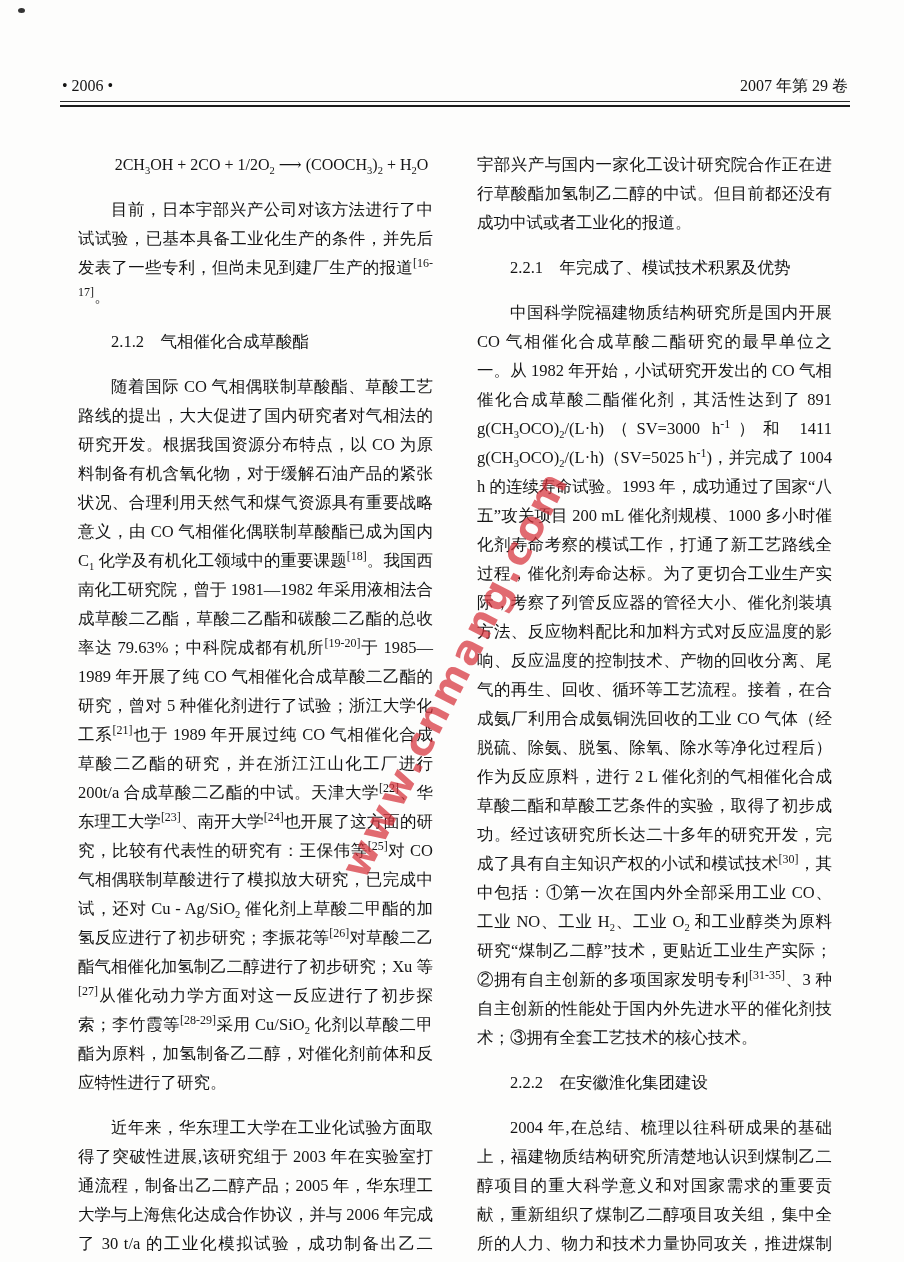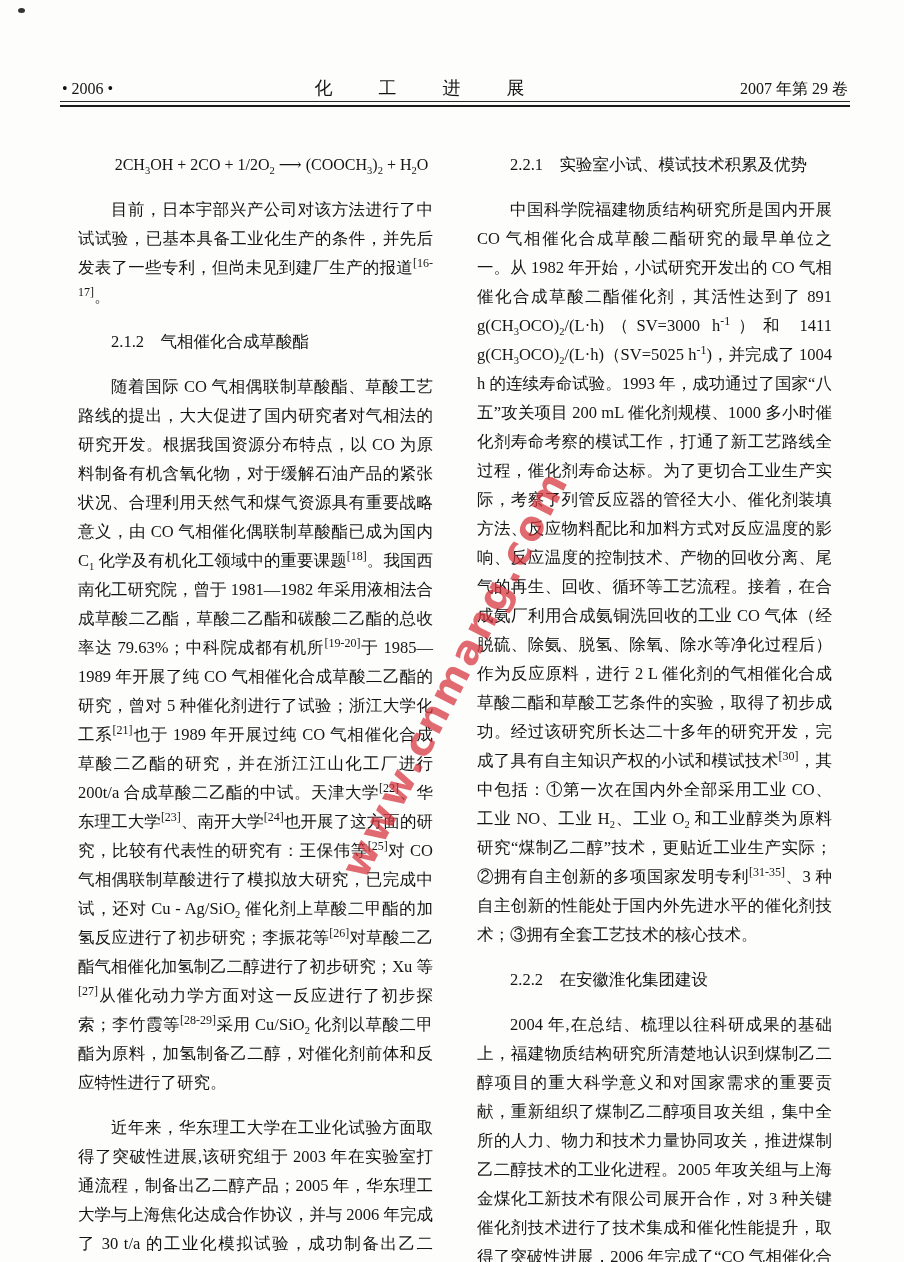--- a/index.html
+++ b/index.html
@@ -54,38 +54,38 @@
 </style>
 </head>
 <body>
 
 <div class="page">
 
   <div class="speck"></div>
 
   <div class="header">
     <span>• 2006 •</span>
-    <span class="journal">化　工　进　展</span>
     <span>2007 年第 29 卷</span>
   </div>
   <div class="rule-1"></div>
   <div class="rule-2"></div>
 
   <div class="content">
 
     <div class="col">
       <p class="equation">2CH<sub>3</sub>OH + 2CO + 1/2O<sub>2</sub> ⟶ (COOCH<sub>3</sub>)<sub>2</sub> + H<sub>2</sub>O</p>
       <p>目前，日本宇部兴产公司对该方法进行了中试试验，已基本具备工业化生产的条件，并先后发表了一些专利，但尚未见到建厂生产的报道<sup>[16-17]</sup>。</p>
       <p class="h3">2.1.2　气相催化合成草酸酯</p>
       <p>随着国际 CO 气相偶联制草酸酯、草酸工艺路线的提出，大大促进了国内研究者对气相法的研究开发。根据我国资源分布特点，以 CO 为原料制备有机含氧化物，对于缓解石油产品的紧张状况、合理利用天然气和煤气资源具有重要战略意义，由 CO 气相催化偶联制草酸酯已成为国内 C<sub>1</sub> 化学及有机化工领域中的重要课题<sup>[18]</sup>。我国西南化工研究院，曾于 1981—1982 年采用液相法合成草酸二乙酯，草酸二乙酯和碳酸二乙酯的总收率达 79.63%；中科院成都有机所<sup>[19-20]</sup>于 1985—1989 年开展了纯 CO 气相催化合成草酸二乙酯的研究，曾对 5 种催化剂进行了试验；浙江大学化工系<sup>[21]</sup>也于 1989 年开展过纯 CO 气相催化合成草酸二乙酯的研究，并在浙江江山化工厂进行 200t/a 合成草酸二乙酯的中试。天津大学<sup>[22]</sup>、华东理工大学<sup>[23]</sup>、南开大学<sup>[24]</sup>也开展了这方面的研究，比较有代表性的研究有：王保伟等<sup>[25]</sup>对 CO 气相偶联制草酸进行了模拟放大研究，已完成中试，还对 Cu - Ag/SiO<sub>2</sub> 催化剂上草酸二甲酯的加氢反应进行了初步研究；李振花等<sup>[26]</sup>对草酸二乙酯气相催化加氢制乙二醇进行了初步研究；Xu 等<sup>[27]</sup>从催化动力学方面对这一反应进行了初步探索；李竹霞等<sup>[28-29]</sup>采用 Cu/SiO<sub>2</sub> 化剂以草酸二甲酯为原料，加氢制备乙二醇，对催化剂前体和反应特性进行了研究。</p>
       <p>近年来，华东理工大学在工业化试验方面取得了突破性进展,该研究组于 2003 年在实验室打通流程，制备出乙二醇产品；2005 年，华东理工大学与上海焦化达成合作协议，并与 2006 年完成了 30 t/a 的工业化模拟试验，成功制备出乙二醇；2009 年，华东理工与上海浦景化工技术有限公司、安徽淮化集团达成合作协议，在安徽淮化集团建设 1000 t/a 煤制乙二醇的中试装置，项目将于 2010 年内建成。此外，上海华谊投资近一亿元，在上海焦化厂区内采用华谊集团自主开发的煤制乙二醇工艺技术，建设 1500 t/a 乙二醇和 10 000 t/a 草酸中试装置，目前项目正在建设中，预计将于 2011 年试运行。中国五环工程有限公司、湖北省化学研究院、鹤壁宝马集团三方合作的煤制乙二醇中试基地项目于2010年1月开工建设，投资 980 万元进行 300 t/a 中试。日本</p>
     </div>
 
     <div class="col">
-      <p class="h3">2.2.1　实验室小试、模试技术积累及优势</p>
+      <p class="noindent">宇部兴产与国内一家化工设计研究院合作正在进行草酸酯加氢制乙二醇的中试。但目前都还没有成功中试或者工业化的报道。</p>
+      <p class="h3">2.2.1　年完成了、模试技术积累及优势</p>
       <p>中国科学院福建物质结构研究所是国内开展 CO 气相催化合成草酸二酯研究的最早单位之一。从 1982 年开始，小试研究开发出的 CO 气相催化合成草酸二酯催化剂，其活性达到了 891 g(CH<sub>3</sub>OCO)<sub>2</sub>/(L·h)（SV=3000 h<sup>-1</sup>）和 1411 g(CH<sub>3</sub>OCO)<sub>2</sub>/(L·h)（SV=5025 h<sup>-1</sup>)，并完成了 1004 h 的连续寿命试验。1993 年，成功通过了国家“八五”攻关项目 200 mL 催化剂规模、1000 多小时催化剂寿命考察的模试工作，打通了新工艺路线全过程，催化剂寿命达标。为了更切合工业生产实际，考察了列管反应器的管径大小、催化剂装填方法、反应物料配比和加料方式对反应温度的影响、反应温度的控制技术、产物的回收分离、尾气的再生、回收、循环等工艺流程。接着，在合成氨厂利用合成氨铜洗回收的工业 CO 气体（经脱硫、除氨、脱氢、除氧、除水等净化过程后）作为反应原料，进行 2 L 催化剂的气相催化合成草酸二酯和草酸工艺条件的实验，取得了初步成功。经过该研究所长达二十多年的研究开发，完成了具有自主知识产权的小试和模试技术<sup>[30]</sup>，其中包括：①第一次在国内外全部采用工业 CO、工业 NO、工业 H<sub>2</sub>、工业 O<sub>2</sub> 和工业醇类为原料研究“煤制乙二醇”技术，更贴近工业生产实际；②拥有自主创新的多项国家发明专利<sup>[31-35]</sup>、3 种自主创新的性能处于国内外先进水平的催化剂技术；③拥有全套工艺技术的核心技术。</p>
       <p class="h3">2.2.2　在安徽淮化集团建设</p>
       <p>2004 年,在总结、梳理以往科研成果的基础上，福建物质结构研究所清楚地认识到煤制乙二醇项目的重大科学意义和对国家需求的重要贡献，重新组织了煤制乙二醇项目攻关组，集中全所的人力、物力和技术力量协同攻关，推进煤制乙二醇技术的工业化进程。2005 年攻关组与上海金煤化工新技术有限公司展开合作，对 3 种关键催化剂技术进行了技术集成和催化性能提升，取得了突破性进展，2006 年完成了“CO 气相催化合成草酸酯（300 t/a）和乙二醇（100 t/a）”项目的中试，达到日产 900 kg 草酸甲酯的能力；2006 年 12 月，完成了 100 t/a 加氢生产乙二醇中试；2007 年 8 月，由金煤投资 1.5 亿元，</p>
     </div>
 
   </div>
 
   <div class="wm-main">www.cnmang.com</div>
 
 </div>

